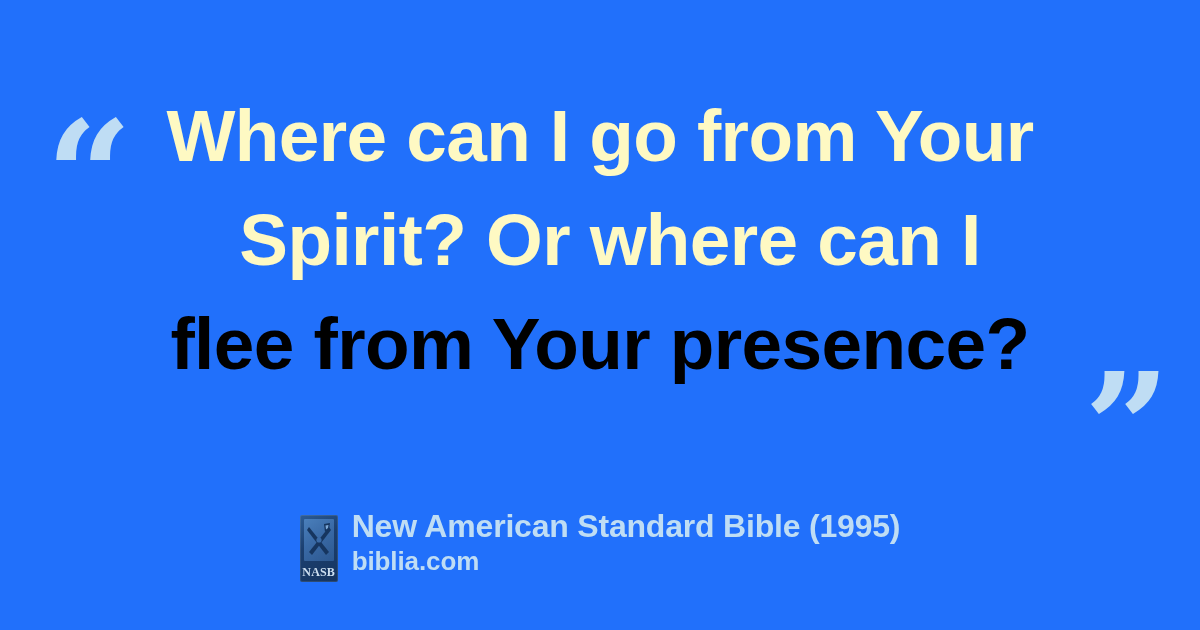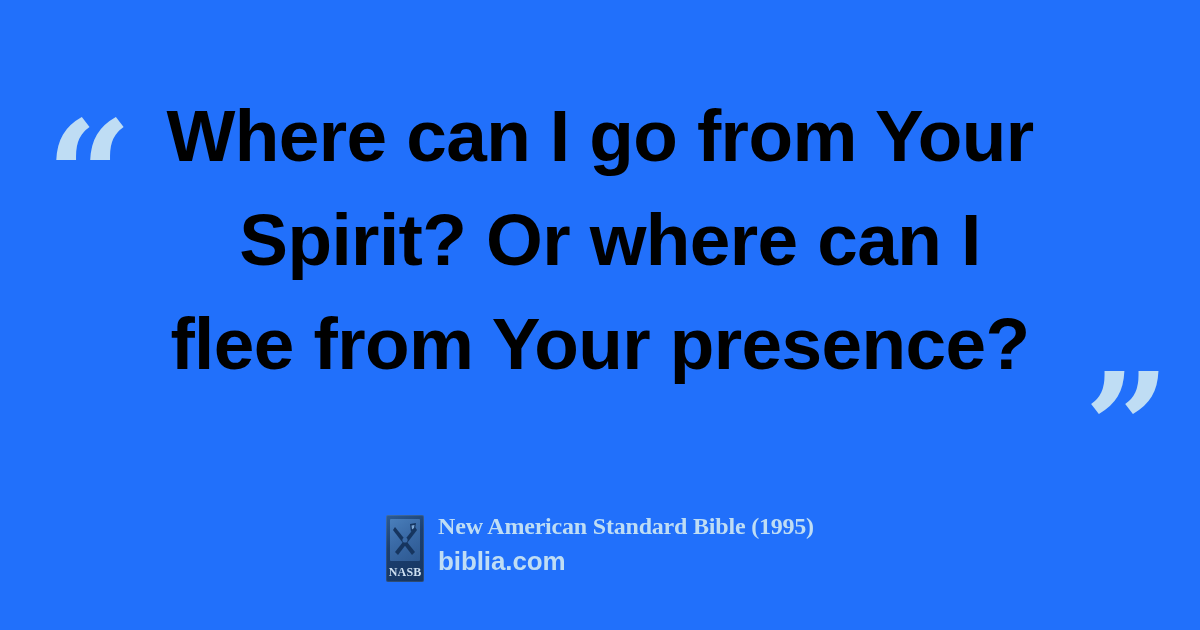--- a/index.html
+++ b/index.html
@@ -136,23 +136,23 @@
   }
 
   #attribution-text {
     display:flex;
     flex-direction:column;
     justify-content:flex-start;
   }
 
   #attribution-title {
     color:#bfddf4;
-    font-family:Liberation Serif, serif;
-    font-weight:bold;
-    font-size:24px;
+    font-family:Liberation Sans, sans-serif;
+    font-weight:bold;
+    font-size:32px;
     line-height:42px;
     letter-spacing:-0.2px;
     white-space:nowrap;
   }
 
   #attribution-site {
     color:#bfddf4;
     font-family:"Liberation Sans", sans-serif;
     font-weight:bold;
     font-size:26px;
@@ -164,22 +164,22 @@
 </head>
 <body style="background: rgb(33, 112, 251);">
 
 <div id="quote-card">
 
   <div id="quote-region">
 
     <span id="open-quote-mark" style="color: rgb(191, 221, 244);">“</span>
 
     <div id="quote-lines">
-      <span class="quote-line" style="color: #000000;">Where can I go from Your</span>
-      <span class="quote-line" style="color: #000000; margin-left: 20px;">Spirit? Or where can I</span>
+      <span class="quote-line" style="color: #fef9c3;">Where can I go from Your</span>
+      <span class="quote-line" style="color: #fef9c3; margin-left: 20px;">Spirit? Or where can I</span>
       <span class="quote-line" style="color: #000000;">flee from Your presence?</span>
     </div>
 
     <span id="close-quote-mark" style="color: rgb(191, 221, 244);">”</span>
 
   </div>
 
   <div id="attribution">
     <div id="attribution-inner">
 

